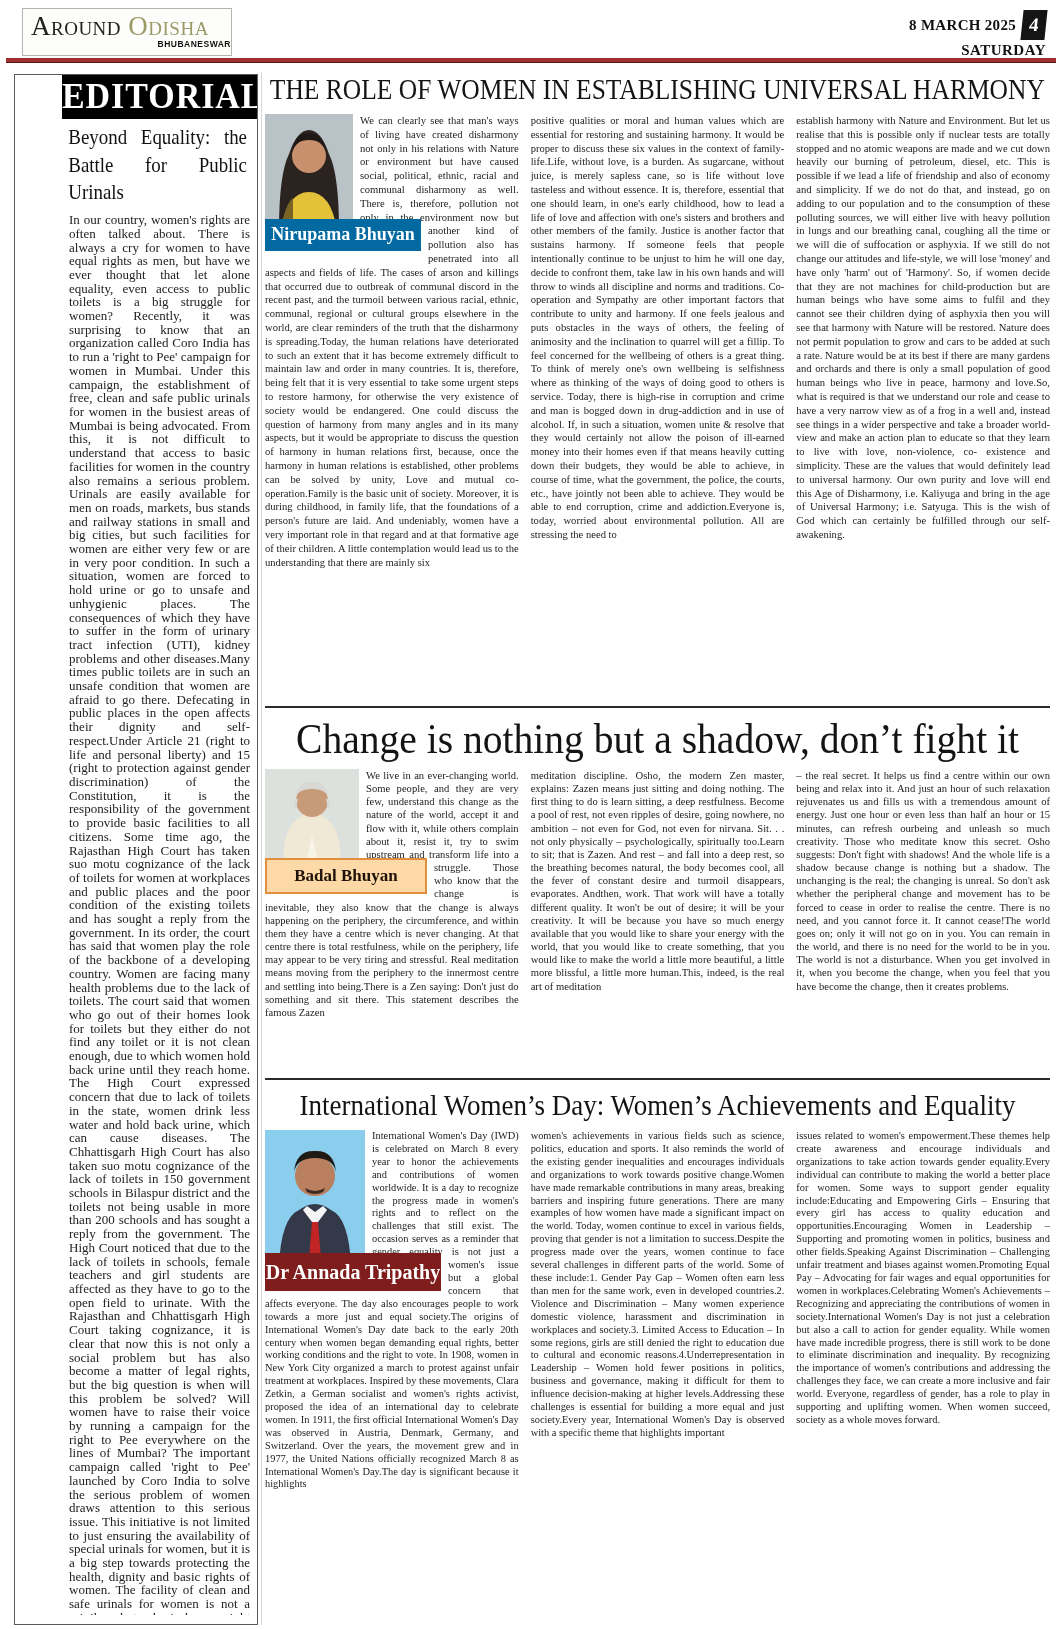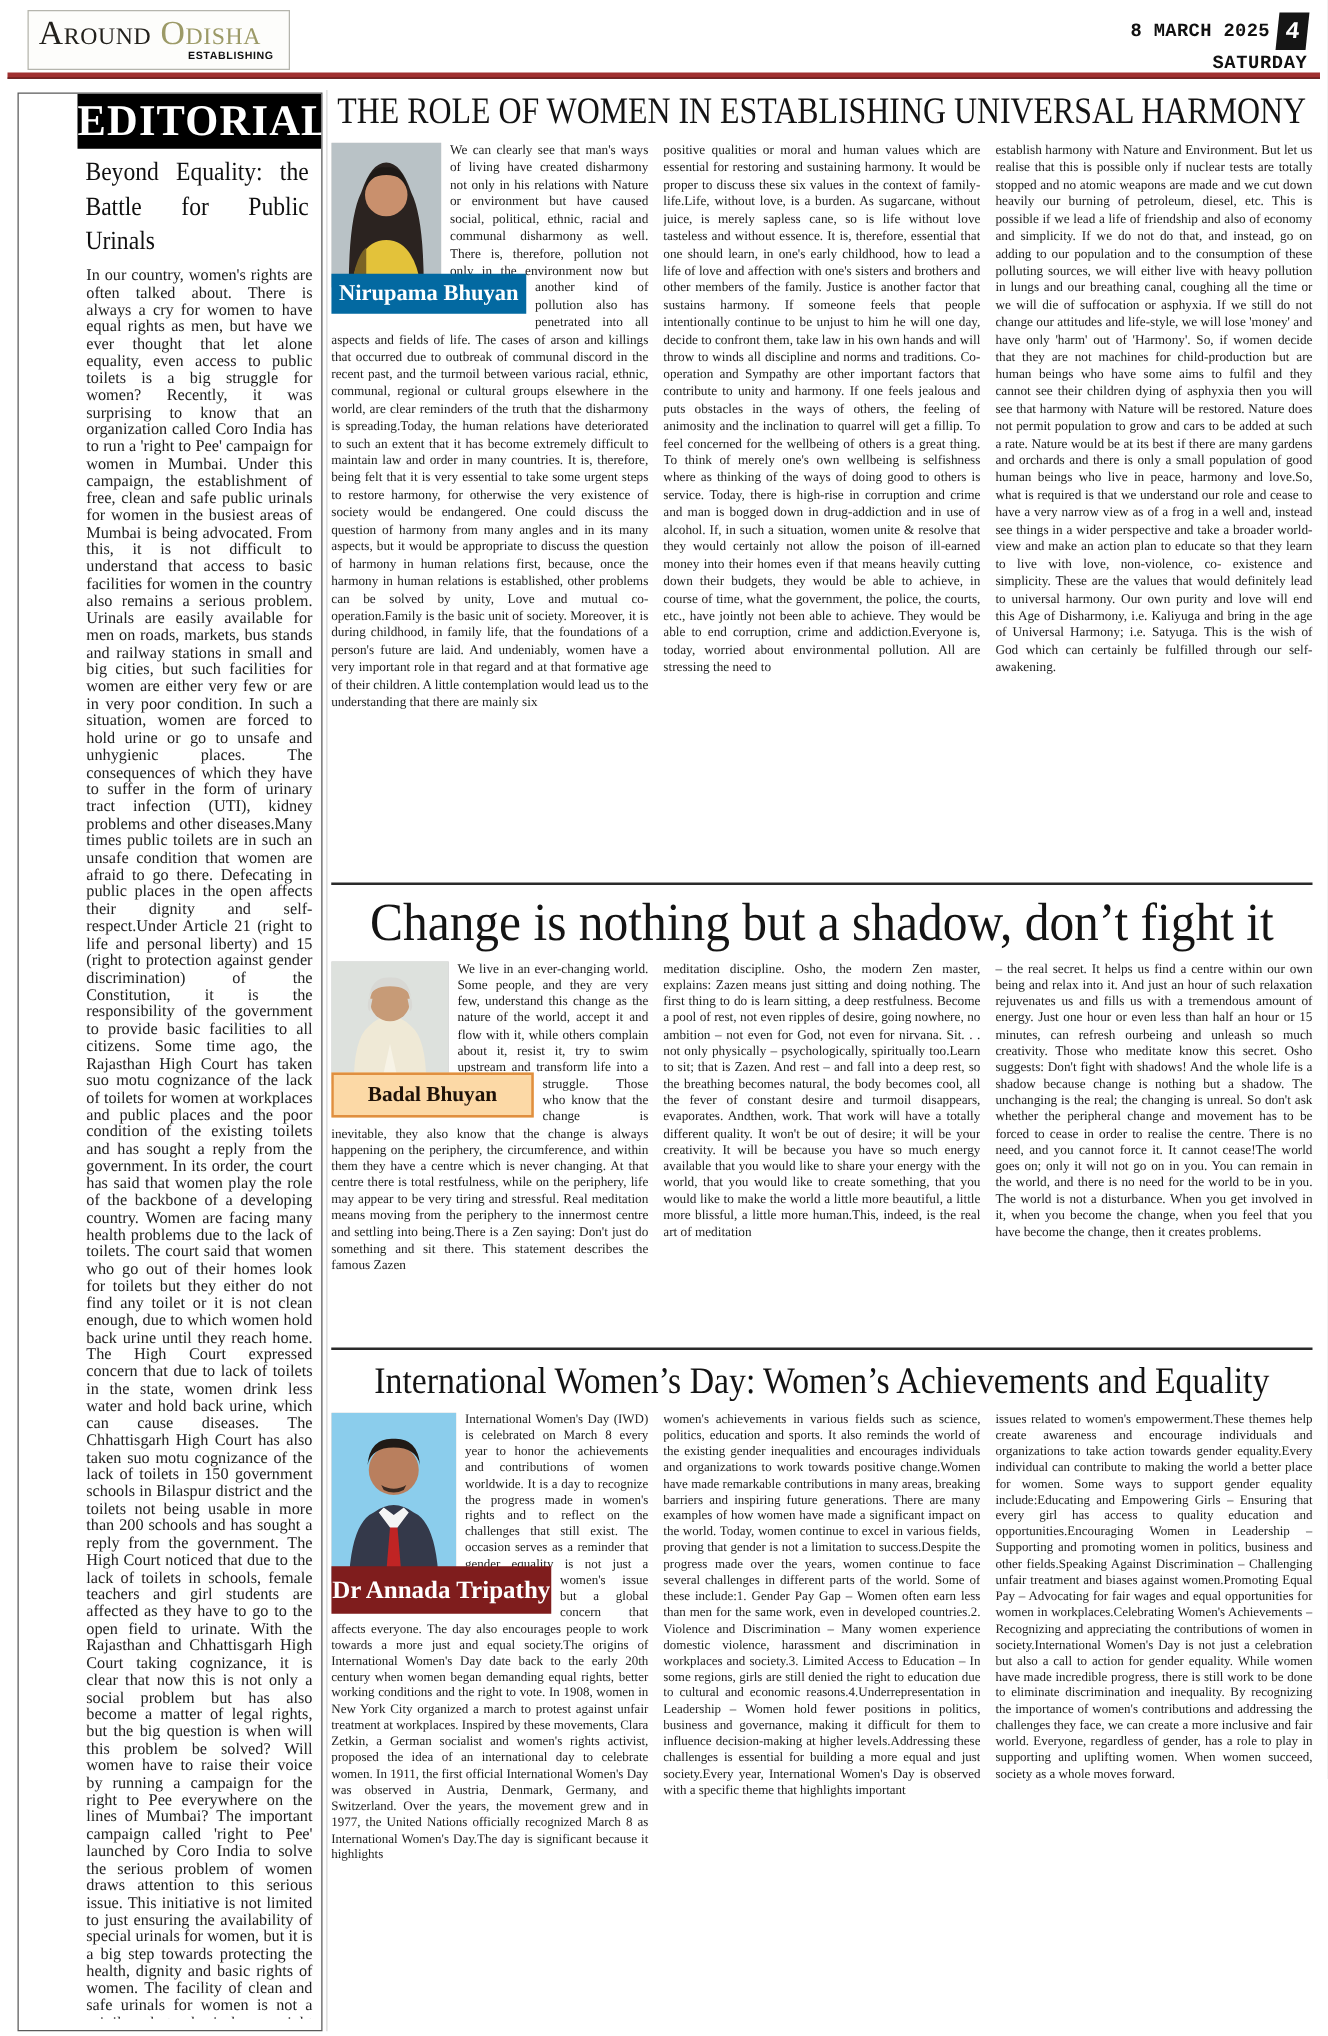--- a/index.html
+++ b/index.html
@@ -1,27 +1,27 @@
 <!DOCTYPE html>
 <html><head>
 <meta charset="utf-8">
 <style>
   html,body{margin:0;padding:0;background:#e9e9e9;}
   .page{position:relative;width:1062px;height:1629px;background:#ffffff;margin:0 auto;
         font-family:"Liberation Serif","DejaVu Serif",serif;color:#1c1c1c;overflow:hidden;}
 
   
   .brand-box{position:absolute;left:22px;top:8px;width:210px;height:48px;border:1px solid #b5b5ad;
-             background:#fdfdfb;box-sizing:border-box;padding:2px 12px 0 8px;}
+             background:#fdfdfb;box-sizing:border-box;padding:2px 0 0 8px;}
   .brand-line{font-variant:small-caps;font-size:27px;line-height:30px;letter-spacing:.5px;white-space:nowrap;}
   .brand-main{color:#23211c;}
   .brand-accent{color:#9c9a67;}
   .brand-city{display:block;text-align:right;font-family:"Liberation Sans",sans-serif;
               font-weight:bold;font-size:8.5px;letter-spacing:.5px;color:#111;margin-top:-2px;}
-  .date-wrap{position:absolute;right:16px;top:10px;text-align:right;font-family:Liberation Mono, monospace;}
+  .date-wrap{position:absolute;right:16px;top:10px;text-align:right;font-family:Liberation Serif, serif;}
   .date-row{display:flex;align-items:center;justify-content:flex-end;gap:6px;}
   .date-text{font-weight:bold;font-size:15px;letter-spacing:.3px;color:#111;}
   .page-num{display:inline-block;background:#151515;color:#fff;font-weight:bold;font-size:19px;
             width:24px;height:30px;line-height:30px;text-align:center;transform:skewX(-6deg);}
   .day-text{font-weight:bold;font-size:15px;letter-spacing:.5px;color:#111;margin-top:2px;}
   .mast-rule{position:absolute;left:6px;right:6px;top:58px;height:4px;background:#a03030;
              border-bottom:1.5px solid #571414;}
 
   
   .edit-col{position:absolute;left:14px;top:74px;width:244px;height:1551px;border:1.5px solid #5a5a5a;
@@ -59,21 +59,21 @@
   .namebox.orange{width:176px;height:38px;margin-top:-16px;background:#7f1d1d;color:#fff;
                   font-size:20px;font-weight:600;}
 </style>
 </head>
 <body>
 
 <div class="page">
 
   <div class="brand-box">
     <div class="brand-line"><span class="brand-main">Around </span><span class="brand-accent">Odisha</span></div>
-    <span class="brand-city">ESTABLISHING</span>
+    <span class="brand-city">BHUBANESWAR</span>
   </div>
   <div class="date-wrap">
     <div class="date-row">
       <span class="date-text">8  MARCH 2025</span>
       <span class="page-num">4</span>
     </div>
     <div class="day-text">SATURDAY</div>
   </div>
   <div class="mast-rule"></div>
 

